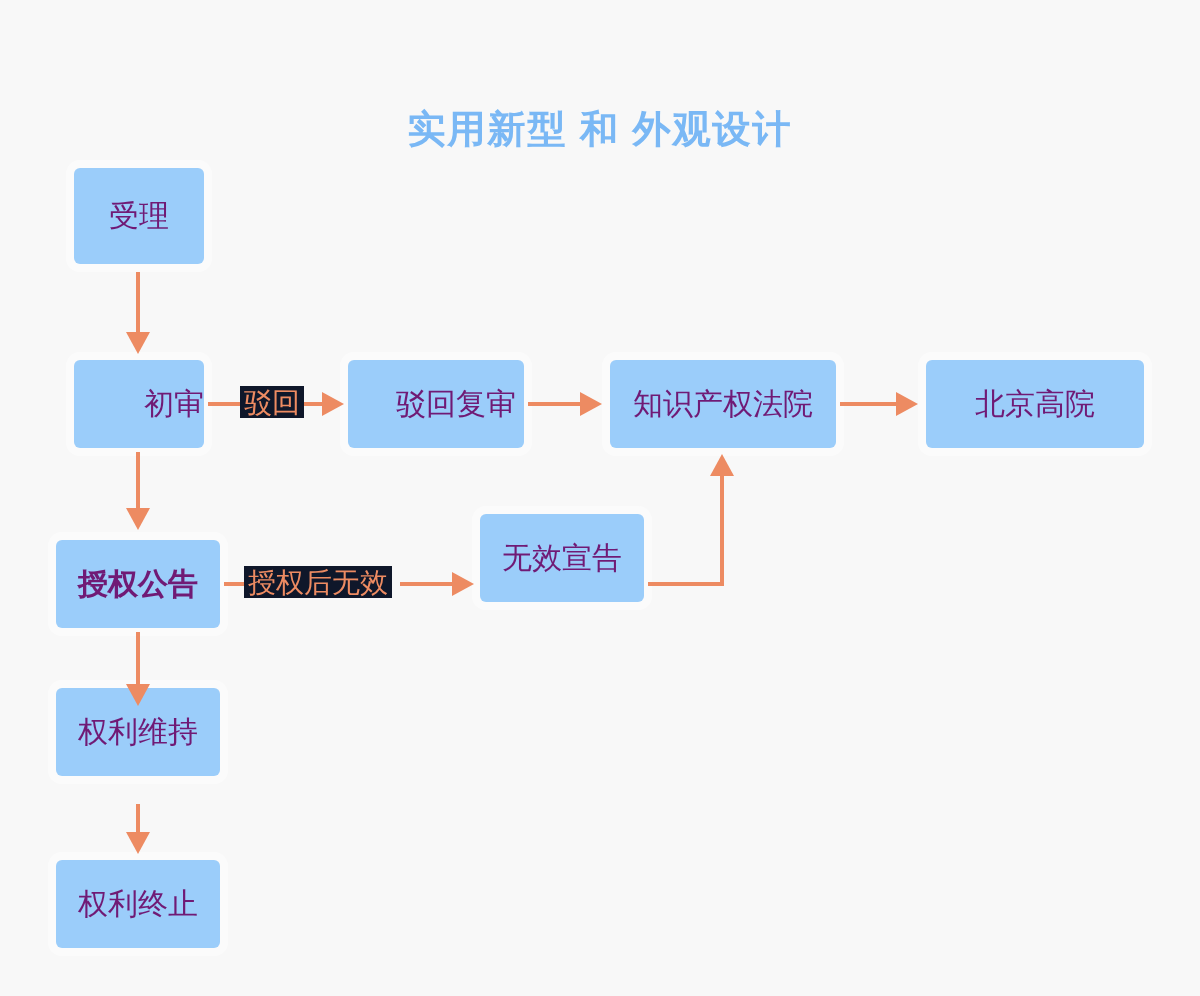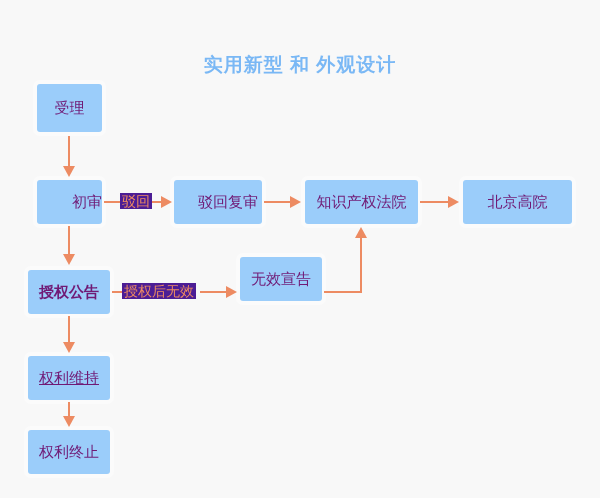--- a/index.html
+++ b/index.html
@@ -68,21 +68,21 @@
   .arrow-right {
     border-top: 6px solid transparent;
     border-bottom: 6px solid transparent;
     border-left: 11px solid #ed8b62;
   }
   .edge-label {
     position: absolute;
     color: #ed8b62;
     font-size: 14px;
     white-space: nowrap;
-    background: #4c1d95;
+    background: #0f172a;
     padding: 0 2px;
     line-height: 16px;
   }
 </style>
 </head>
 <body>
 
 <div id="canvas">
 
   <div id="title">实用新型 和 外观设计</div>
@@ -108,21 +108,21 @@
   </div>
 
   <div class="node" style="left:28px; top:270px; width:82px; height:44px;font-weight:bold;">
     <span>授权公告</span>
   </div>
 
   <div class="node" style="left:240px; top:257px; width:82px; height:44px;text-align:right;">
     <span>无效宣告</span>
   </div>
 
-  <div class="node" style="left:28px; top:356px; width:82px; height:44px;text-decoration:underline;">
+  <div class="node" style="left:28px; top:344px; width:82px; height:44px;">
     <span>权利维持</span>
   </div>
 
   <div class="node" style="left:28px; top:430px; width:82px; height:44px;">
     <span>权利终止</span>
   </div>
 
   <div class="edge-line edge-v" style="left:68px; top:136px; height:32px;"></div>
   <div class="arrowhead arrow-down" style="left:63px; top:166px;"></div>
 

